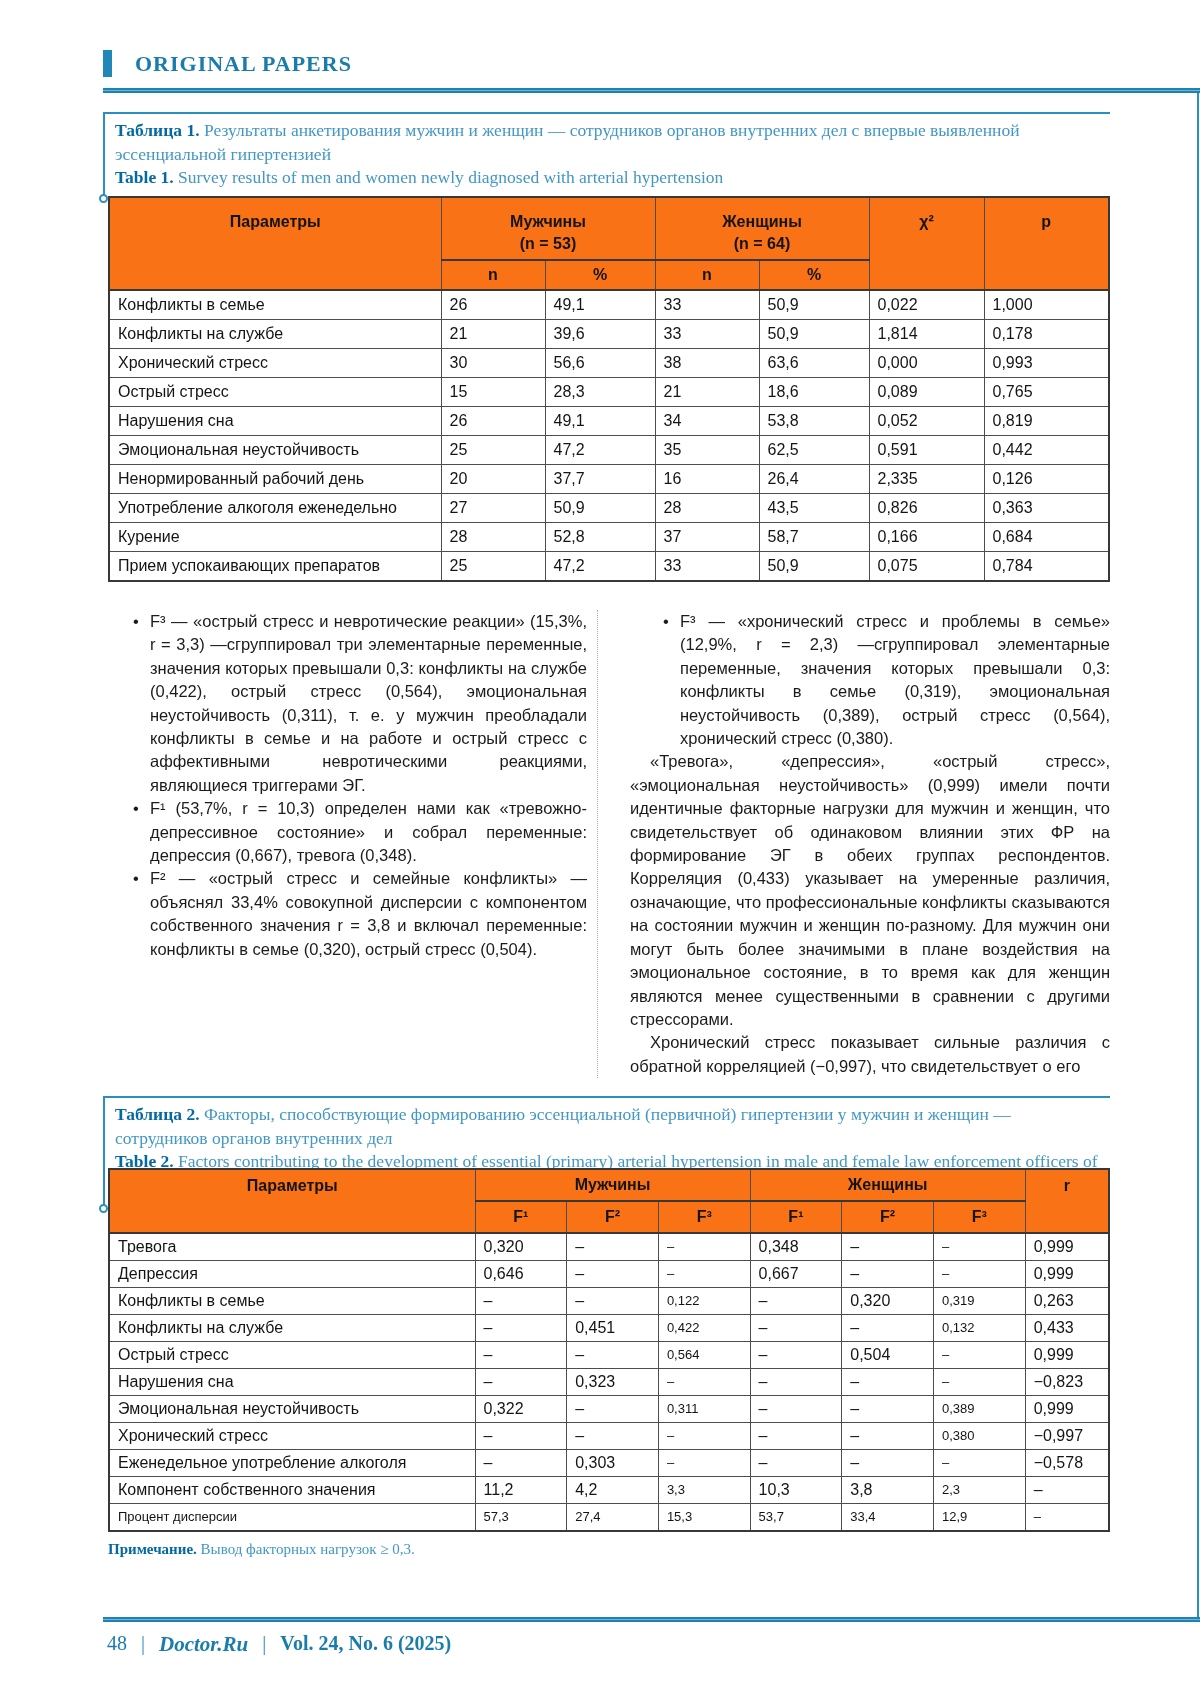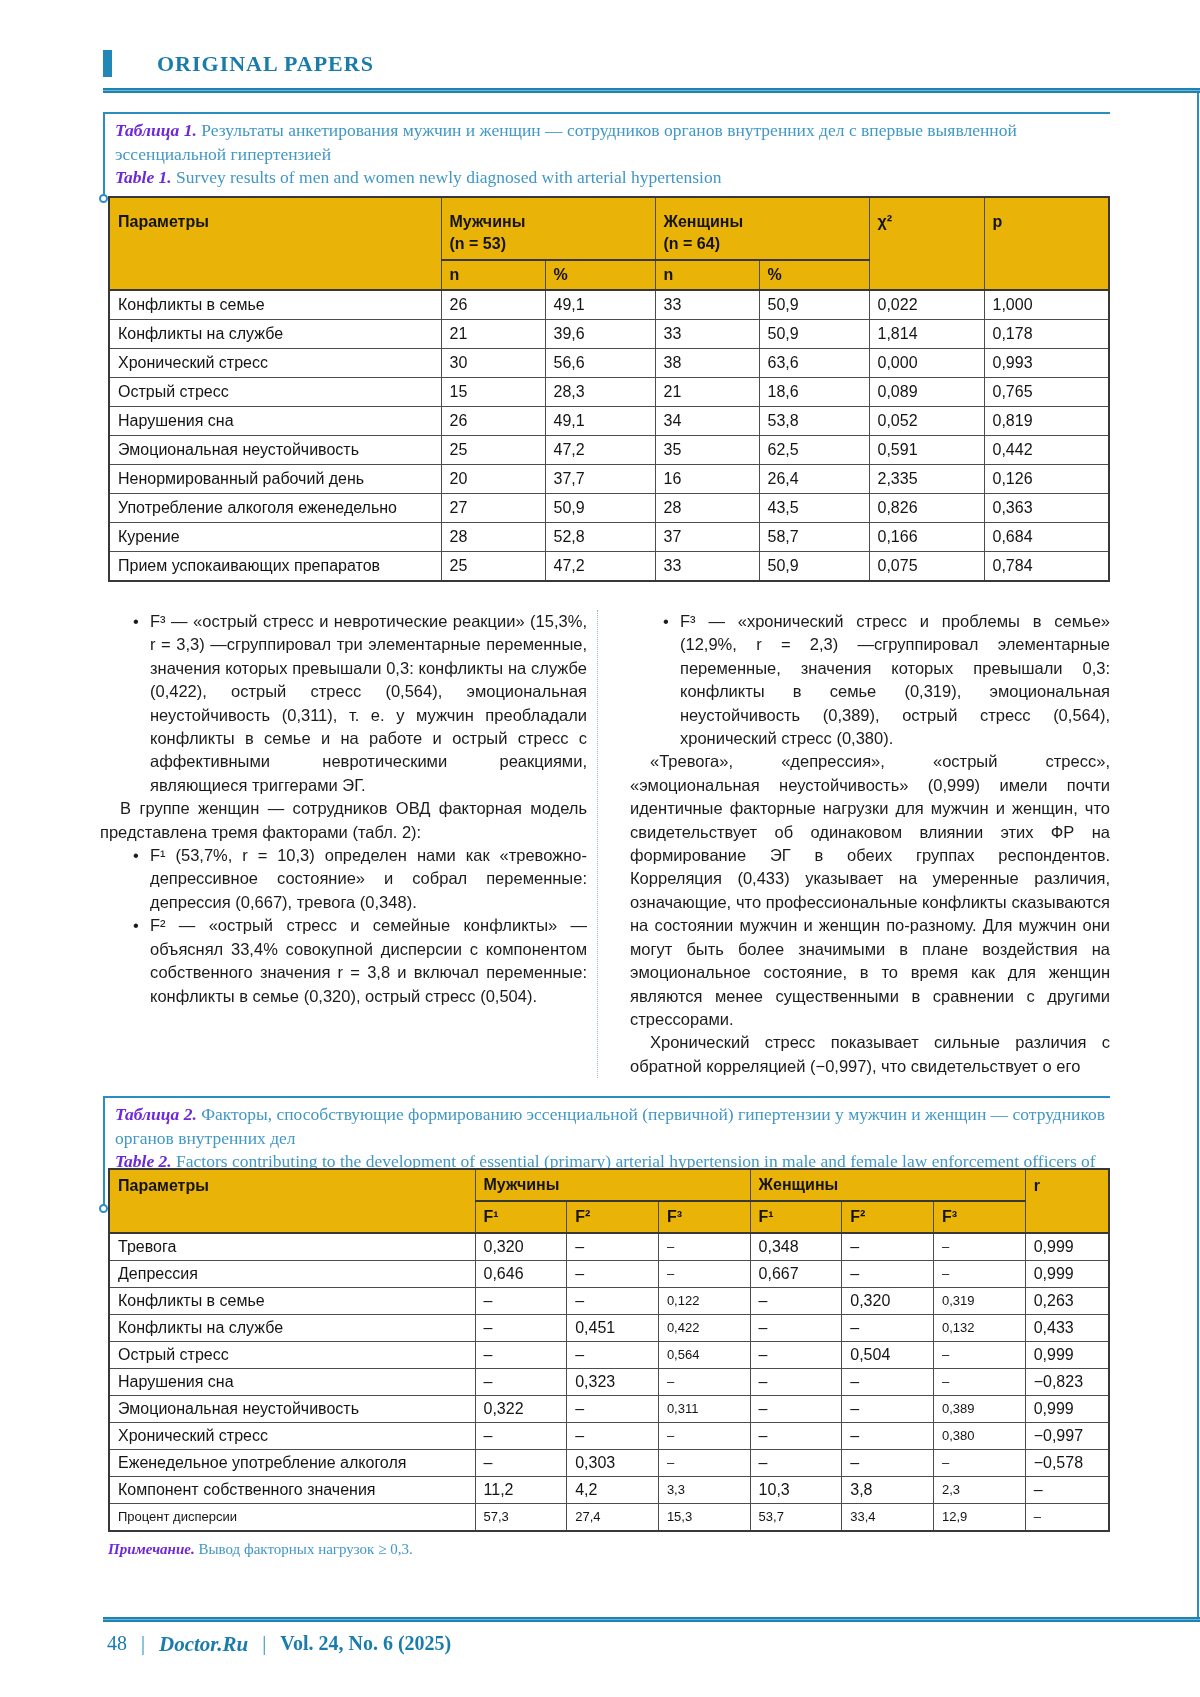--- a/index.html
+++ b/index.html
@@ -3,56 +3,56 @@
 <meta charset="utf-8">
 <style>
   * { margin:0; padding:0; box-sizing:border-box; }
   html,body { background:#e8e8e8; }
   .page {
     position:relative; width:1200px; height:1697px; margin:0 auto;
     background:#ffffff; overflow:hidden;
     font-family:"Liberation Sans", sans-serif; color:#1b1b1b;
   }
   
-  .hdr { position:absolute; left:103px; top:50px; display:flex; align-items:center;gap:22px; }
+  .hdr { position:absolute; left:103px; top:50px; display:flex; align-items:center; }
   .hdr-bar { display:inline-block; width:9px; height:27px; background:#2187b6; margin-right:23px; }
   .hdr-title {
     font-family:"Liberation Serif", serif; font-size:22px; font-weight:bold;
     color:#1a7cab; letter-spacing:1px;
   }
   .rule { position:absolute; left:103px; right:0; height:5px;
     background:linear-gradient(#1f83b2 0 38%, #6db6da 38% 66%, #1f83b2 66% 100%); }
   .rule-top { top:88px; }
   .rule-bottom { top:1617px; }
   .r-edge { position:absolute; right:1px; top:88px; height:1534px; width:2px; background:#2a8fbf; }
 
   
   .caption {
     position:absolute; left:103px; width:1007px;
     border-top:2px solid #2a8fbf; border-left:2px solid #2a8fbf;
     padding:5px 4px 4px 10px;
     font-family:"Liberation Serif", serif; font-size:17.5px; line-height:23.5px;
   }
   .cap1 { top:112px; height:86px; }
   .cap2 { top:1049px; height:112px;margin-top:47px; }
-  .cap-b { color:#6d28d9; font-weight:bold;font-style:italic; }
+  .cap-b { color:#0369a1; font-weight:bold; }
   .cap-t { color:#4197c5; }
   .circle {
     position:absolute; left:-6px; bottom:-5px; width:9px; height:9px;
     border:2px solid #2a8fbf; border-radius:50%; background:#fff;
   }
 
   
   table.tbl { position:absolute; left:108px; width:1002px; border-collapse:collapse;
     border:2px solid #383838; table-layout:fixed; }
   #table1 { top:196px; }
   #table2 { top:1168px; }
   .tbl td { border:1px solid #4d4d4d; font-size:16px; color:#141414; padding:4px 8px; }
   .tbl thead td {
-    background:#eab308; font-weight:bold; text-align:left;
+    background:#f97316; font-weight:bold; text-align:center;
     border-bottom:2px solid #383838; vertical-align:top;
   }
   #table1 thead tr:first-child td { padding-top:13px; line-height:22px; }
   #table1 thead tr:last-child td { padding:5px 8px; }
   #table2 thead td { padding:6px 8px; }
   #table2 thead tr:first-child td[rowspan] { padding-top:7px; }
   .pre { white-space:pre-line; }
   .tbl tbody td { text-align:left; vertical-align:middle; }
   #table1 tbody td { height:29px; line-height:20px; }
   #table2 tbody td { height:27px; line-height:20px; padding:3px 8px; }
@@ -217,21 +217,20 @@
           <td class="val">50,9</td>
           <td class="val">0,075</td>
           <td class="val">0,784</td>
         </tr>
       </tbody>
   </table>
 
   <section class="bodytext">
     <div class="col colL" id="colL">
         <div class="tb b-item"><span class="marker">•</span><span>F³ — «острый стресс и невротические реакции» (15,3%, r = 3,3) —сгруппировал три элементарные переменные, значения которых превышали 0,3: конфликты на службе (0,422), острый стресс (0,564), эмоциональная неустойчивость (0,311), т. е. у мужчин преобладали конфликты в семье и на работе и острый стресс с аффективными невротическими реакциями, являющиеся триггерами ЭГ.</span></div>
-        <div class="tb para">В группе женщин — сотрудников ОВД факторная модель представлена тремя факторами (табл. 2):</div>
         <div class="tb b-item"><span class="marker">•</span><span>F¹ (53,7%, r = 10,3) определен нами как «тревожно-депрессивное состояние» и собрал переменные: депрессия (0,667), тревога (0,348).</span></div>
         <div class="tb b-item"><span class="marker">•</span><span>F² — «острый стресс и семейные конфликты» — объяснял 33,4% совокупной дисперсии с компонентом собственного значения r = 3,8 и включал переменные: конфликты в семье (0,320), острый стресс (0,504).</span></div>
       </div>
     <div class="col colR" id="colR">
         <div class="tb b-item"><span class="marker">•</span><span>F³ — «хронический стресс и проблемы в семье» (12,9%, r = 2,3) —сгруппировал элементарные переменные, значения которых превышали 0,3: конфликты в семье (0,319), эмоциональная неустойчивость (0,389), острый стресс (0,564), хронический стресс (0,380).</span></div>
         <div class="tb para">«Тревога», «депрессия», «острый стресс», «эмоциональная неустойчивость» (0,999) имели почти идентичные факторные нагрузки для мужчин и женщин, что свидетельствует об одинаковом влиянии этих ФР на формирование ЭГ в обеих группах респондентов. Корреляция (0,433) указывает на умеренные различия, означающие, что профессиональные конфликты сказываются на состоянии мужчин и женщин по-разному. Для мужчин они могут быть более значимыми в плане воздействия на эмоциональное состояние, в то время как для женщин являются менее существенными в сравнении с другими стрессорами.</div>
         <div class="tb para">Хронический стресс показывает сильные различия с обратной корреляцией (−0,997), что свидетельствует о его</div>
       </div>
   </section>
 

